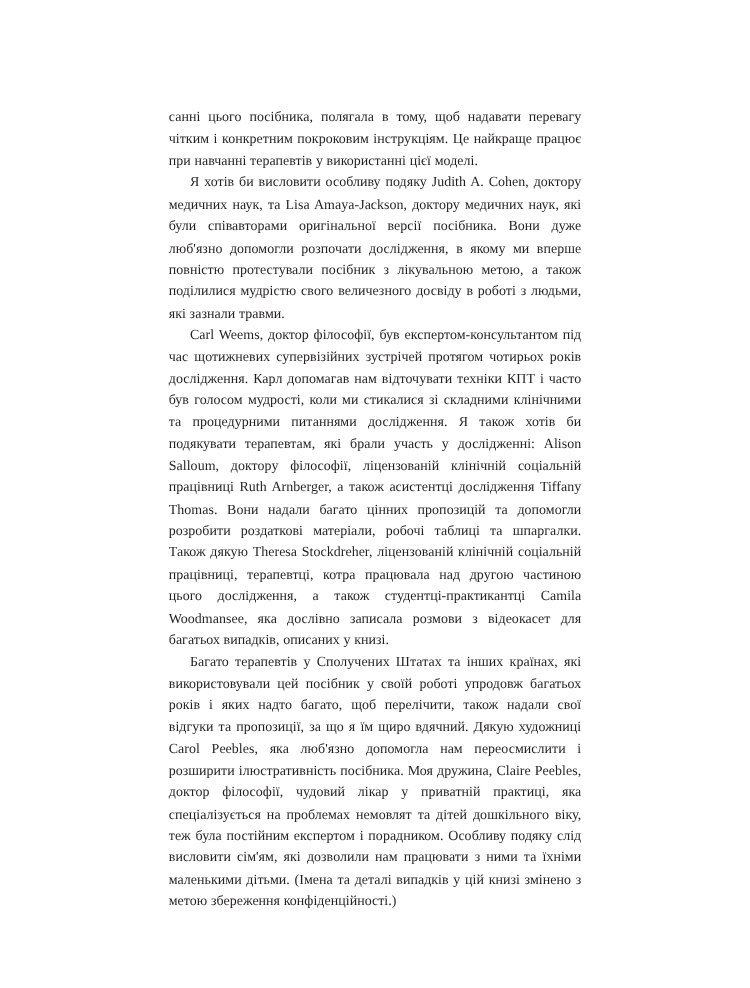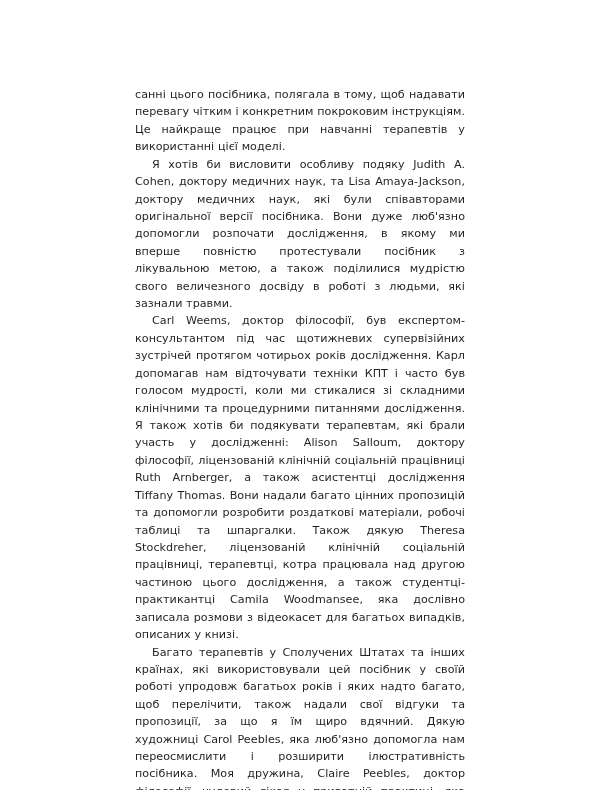--- a/index.html
+++ b/index.html
@@ -33,20 +33,21 @@
     letter-spacing: 0.04px;
     word-spacing: 0.1px;
     -webkit-font-smoothing: antialiased;
     hyphens: manual;
   }
   #text-column p {
     margin: 0;
     padding: 0;
     text-indent: 17px;
     text-align: justify;
+    font-family: Liberation Serif, serif;
   }
   #text-column p.no-indent {
     text-indent: 0;
   }
   
 </style>
 </head>
 <body>
 
 <div id="page">

